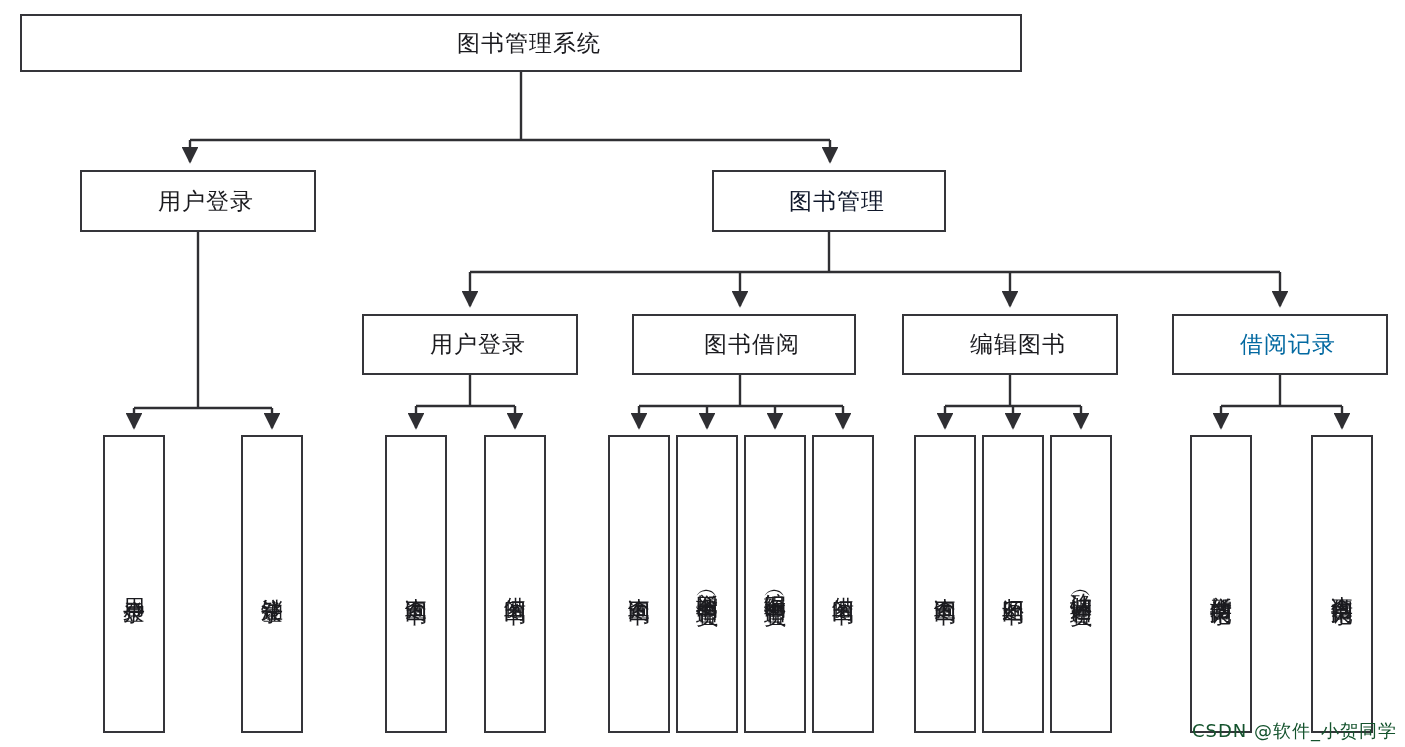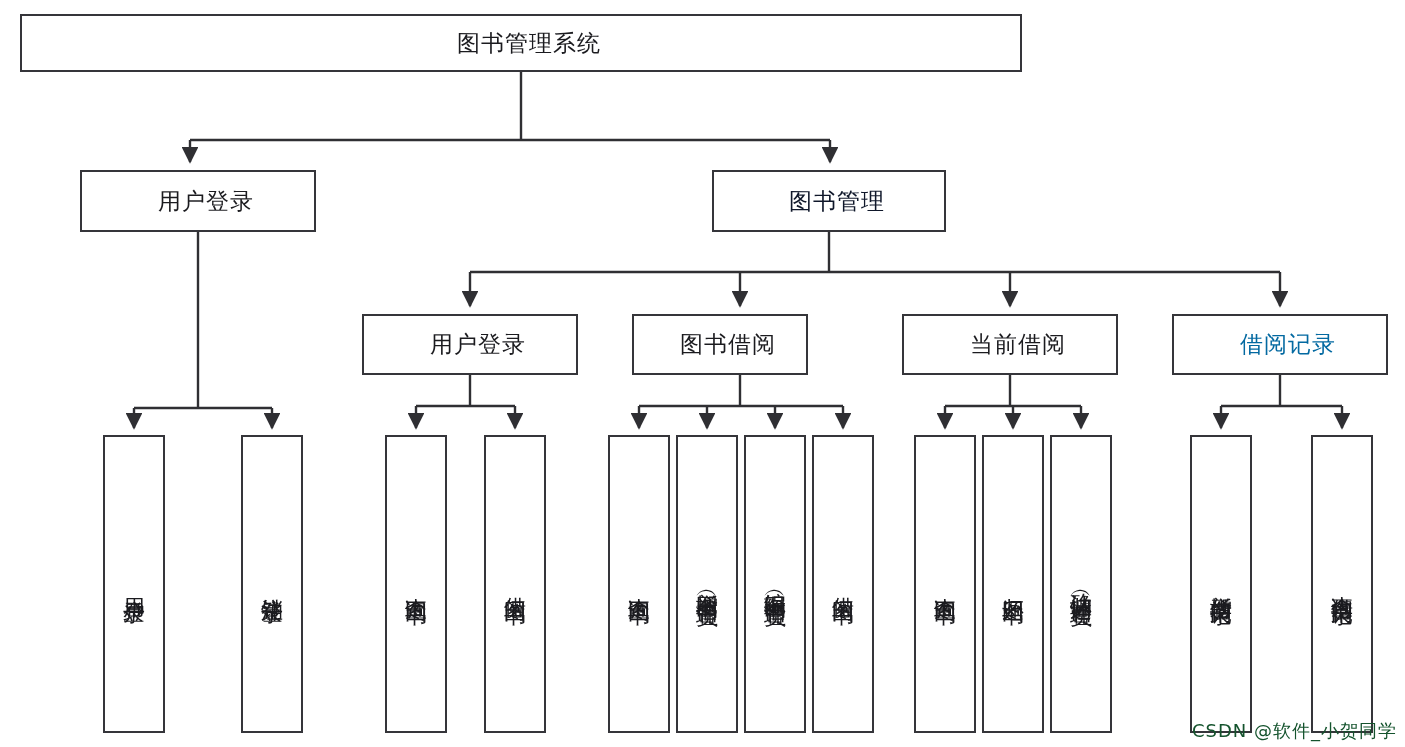--- a/index.html
+++ b/index.html
@@ -128,25 +128,25 @@
   <div class="node horiz" style="left: 80px; top: 170px; width: 236px; height: 62px; border-color: rgb(53, 53, 58); color: rgb(27, 27, 31); background: rgb(255, 255, 255);">
     <span>用户登录</span>
   </div>
   <div class="node horiz" style="left: 712px; top: 170px; width: 234px; height: 62px; border-color: rgb(53, 53, 58); color: #0f172a; background: rgb(255, 255, 255);">
     <span>图书管理</span>
   </div>
 
   <div class="node horiz" style="left: 362px; top: 314px; width: 216px; height: 61px; border-color: rgb(53, 53, 58); color: rgb(27, 27, 31); background: rgb(255, 255, 255);">
     <span>用户登录</span>
   </div>
-  <div class="node horiz" style="left: 632px; top: 314px; width: 176px; height: 61px; border-color: rgb(53, 53, 58); color: rgb(27, 27, 31); background: rgb(255, 255, 255);">
+  <div class="node horiz" style="left: 632px; top: 314px; width: 224px; height: 61px; border-color: rgb(53, 53, 58); color: rgb(27, 27, 31); background: rgb(255, 255, 255);">
     <span>图书借阅</span>
   </div>
   <div class="node horiz" style="left: 902px; top: 314px; width: 216px; height: 61px; border-color: rgb(53, 53, 58); color: rgb(27, 27, 31); background: rgb(255, 255, 255);">
-    <span>当前借阅</span>
+    <span>编辑图书</span>
   </div>
   <div class="node horiz" style="left: 1172px; top: 314px; width: 216px; height: 61px; border-color: rgb(53, 53, 58); color: #0369a1; background: rgb(255, 255, 255);">
     <span>借阅记录</span>
   </div>
 
   <div class="node vert" style="left: 103px; top: 435px; width: 62px; height: 298px; border-color: rgb(53, 53, 58); color: rgb(27, 27, 31); background: rgb(255, 255, 255);">
     <span>用户登录</span>
   </div>
   <div class="node vert" style="left: 241px; top: 435px; width: 62px; height: 298px; border-color: rgb(53, 53, 58); color: rgb(27, 27, 31); background: rgb(255, 255, 255);">
     <span>注销登录</span>

